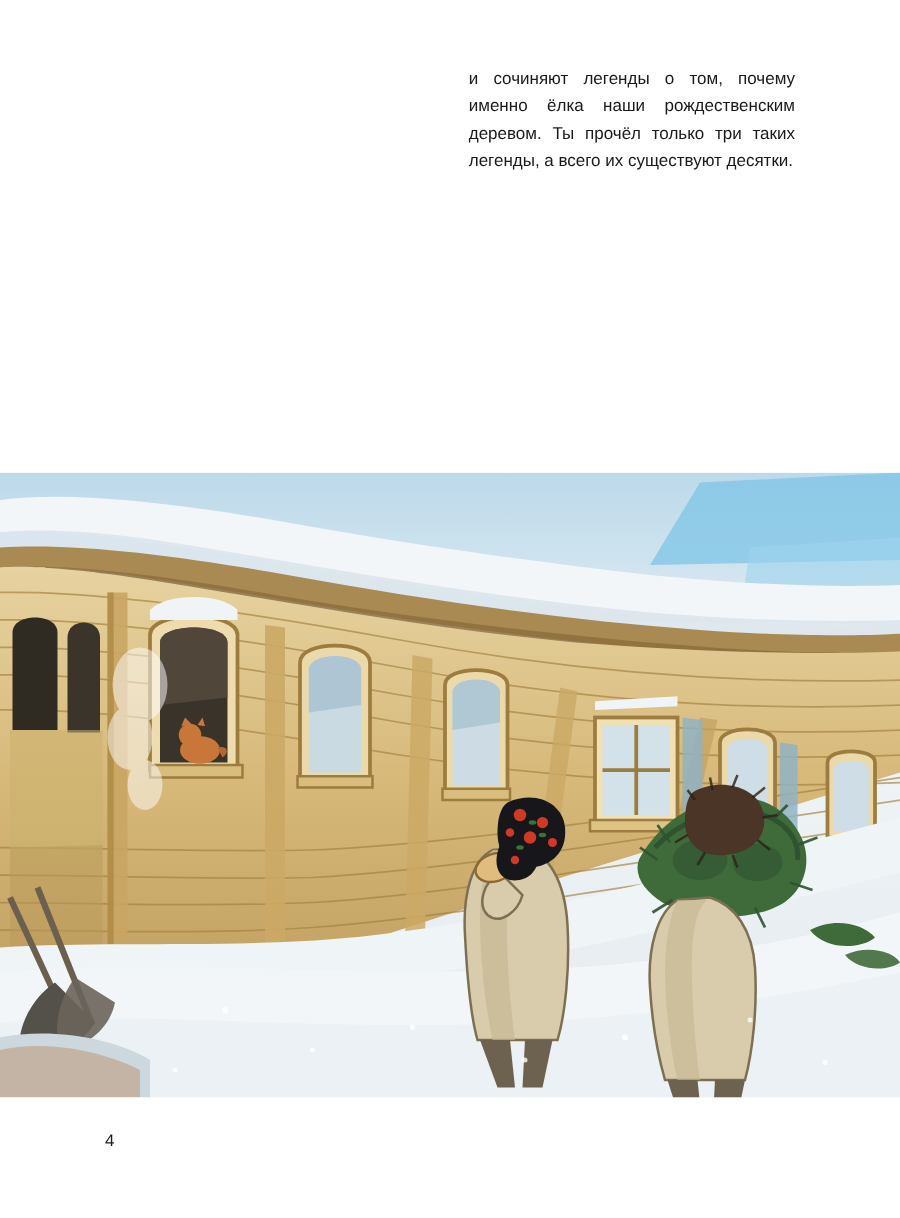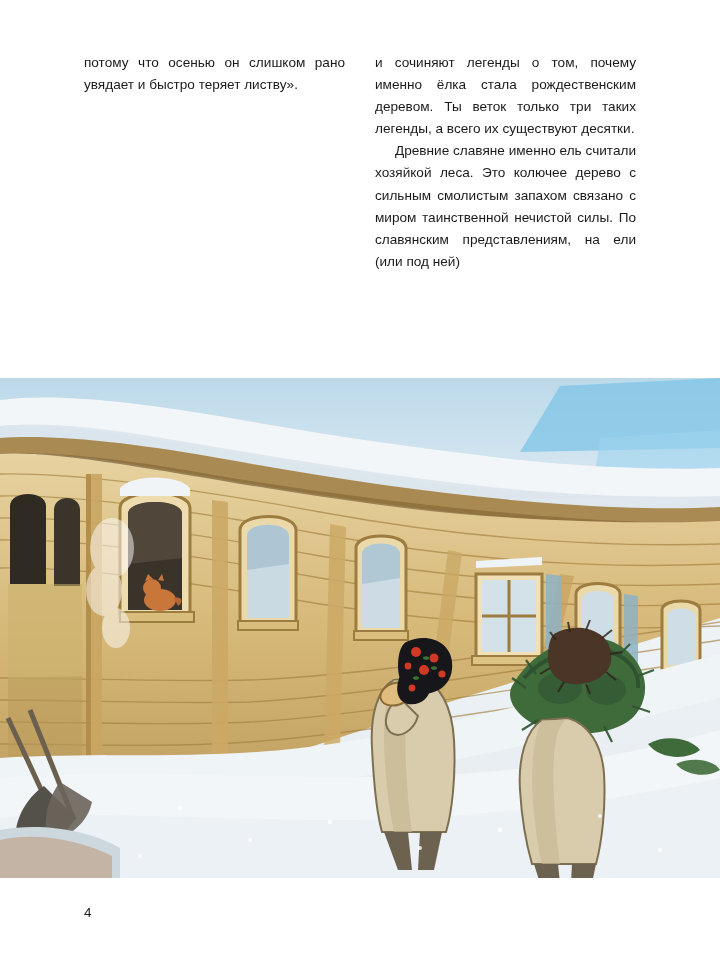--- a/index.html
+++ b/index.html
@@ -57,25 +57,23 @@
     display: block;
   }
 </style>
 </head>
 <body>
 
 <div class="page">
 
   <div class="text-area">
     <div class="column">
-      <p>потому что осенью он слишком рано увядает и быстро теряет листву».</p>
     </div>
     <div class="column">
-      <p>и сочиняют легенды о том, почему именно ёлка стала рождественским деревом. Ты веток только три та­ких легенды, а всего их существуют десятки.</p>
-      <p class="indent">Древние славяне именно ель счи­тали хозяйкой леса. Это колючее дерево с сильным смолистым запа­хом связано с миром таинственной нечистой силы. По славянским пред­ставлениям, на ели (или под ней)</p>
+      <p>и сочиняют легенды о том, почему именно ёлка наши рождественским деревом. Ты прочёл только три та­ких легенды, а всего их существуют десятки.</p>
     </div>
   </div>
 
   <div class="illustration">
     <svg class="art" width="720" height="500" viewBox="0 0 720 500" xmlns="http://www.w3.org/2000/svg">
       <defs>
         <linearGradient id="skyGrad" x1="0" y1="0" x2="0" y2="1">
           <stop offset="0%" stop-color="#bcd9ea"></stop>
           <stop offset="100%" stop-color="#e9f1f5"></stop>
         </linearGradient>

